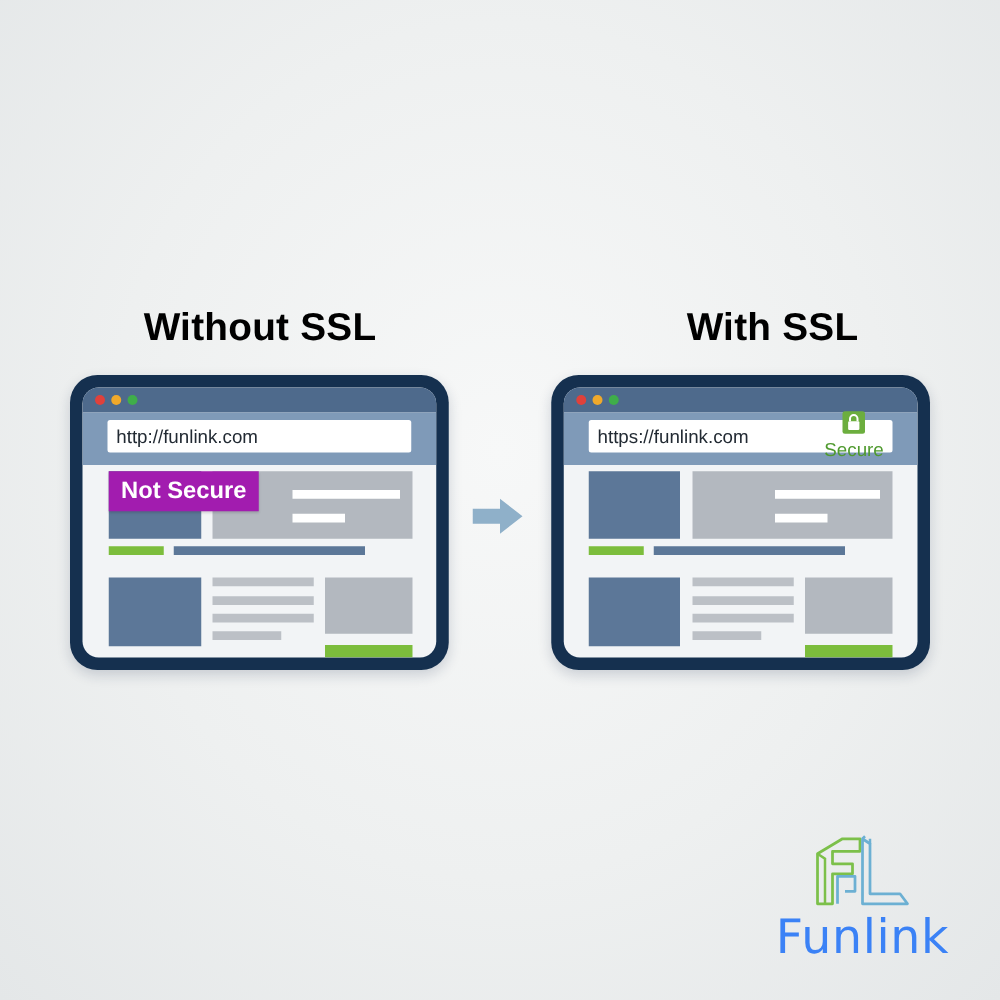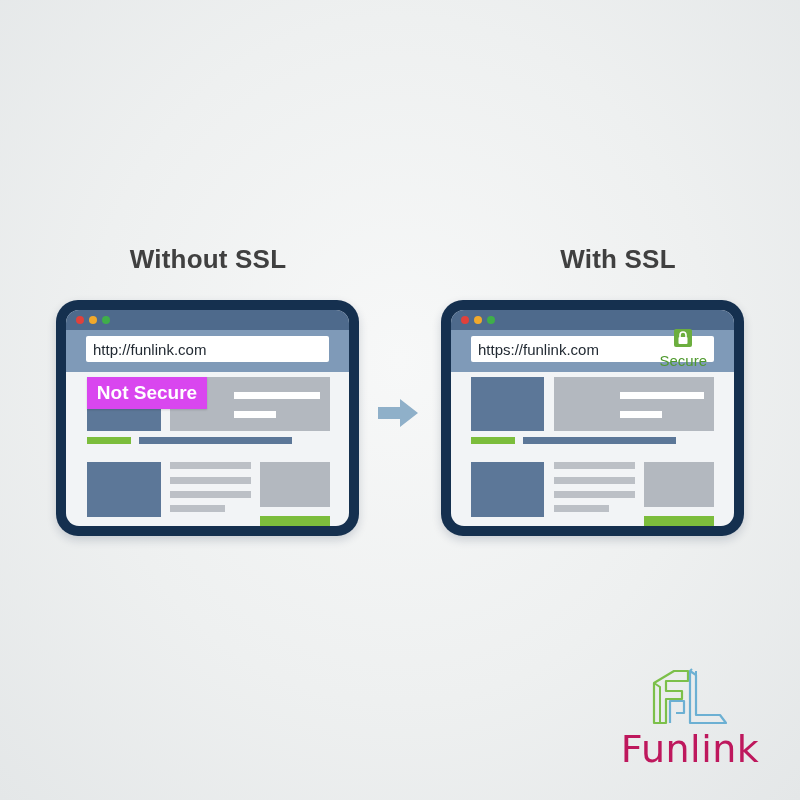--- a/index.html
+++ b/index.html
@@ -7,22 +7,22 @@
   body {
     position: relative;
     background: radial-gradient(ellipse at 50% 45%, #f7f8f8 0%, #eef0f0 55%, #e4e7e8 100%);
     font-family: "Liberation Sans", sans-serif;
   }
   .heading {
     position: absolute;
     top: 244px;
     font-family: "Liberation Sans", sans-serif;
     font-weight: 700;
-    font-size: 26px;
-    color: #404040;
+    font-size: 31px;
+    color: #000000;
     text-align: center;
     letter-spacing: 0.2px;
   }
   .heading.left { left: 56px; width: 304px; }
   .heading.right { left: 467px; width: 302px; }
 
   .browser {
     position: absolute;
     top: 300px;
     width: 303px;
@@ -82,39 +82,39 @@
 
   .block { position: absolute; }
   .slate { background: #5c7798; }
   .grey { background: #b3b8bf; }
   .green { background: #7cbd3c; }
   .white { background: #ffffff; }
   .lightgrey { background: #bcc0c6; }
 
   .not-secure {
     position: absolute; left: 21px; top: 67px; width: 120px; height: 32px;
-    background: #d946ef;
+    background: #a21caf;
     color: #fff; font-weight: 700; font-size: 19px;
     display: flex; align-items: center; justify-content: center;
     box-shadow: 0 1px 2px rgba(0,0,0,0.15);
   }
 
   .arrow {
     position: absolute; left: 378px; top: 397px;
   }
 
   .logo {
     position: absolute; left: 600px; top: 655px; width: 180px; height: 125px;
   }
   .logo-mark { position: absolute; left: 48px; top: 10px; }
   .logo-text {
     position: absolute; left: 0; top: 72px; width: 180px; text-align: center;
     font-family: "DejaVu Sans", sans-serif;
     font-size: 38px; font-weight: 400;
-    color: #be185d;
+    color: #3b82f6;
     letter-spacing: 0.5px;
   }
 </style>
 </head>
 <body>
 
 <div class="heading left">Without SSL</div>
 <div class="heading right">With SSL</div>
 
 <div class="browser left">

